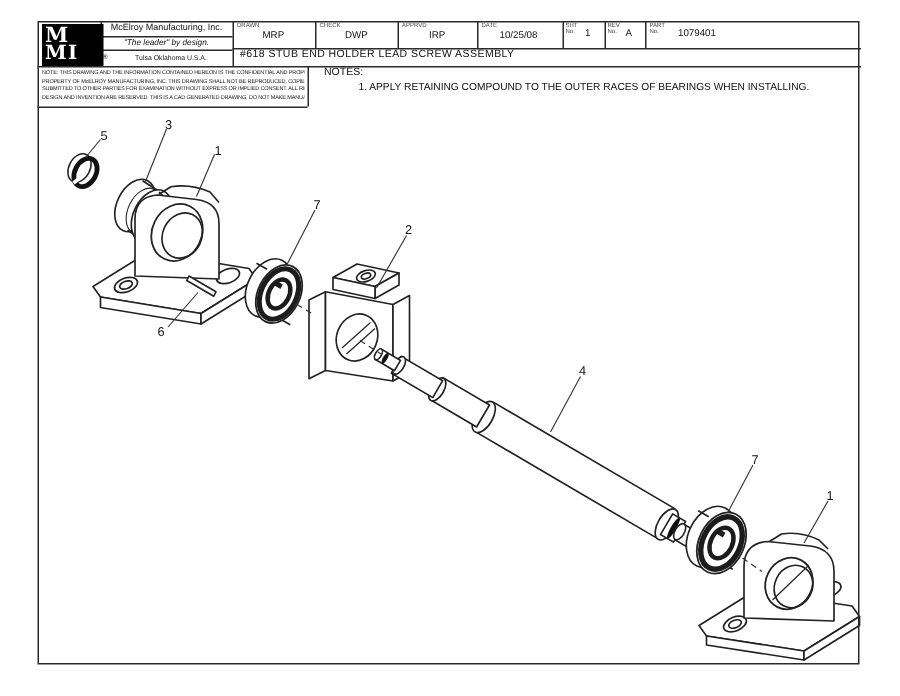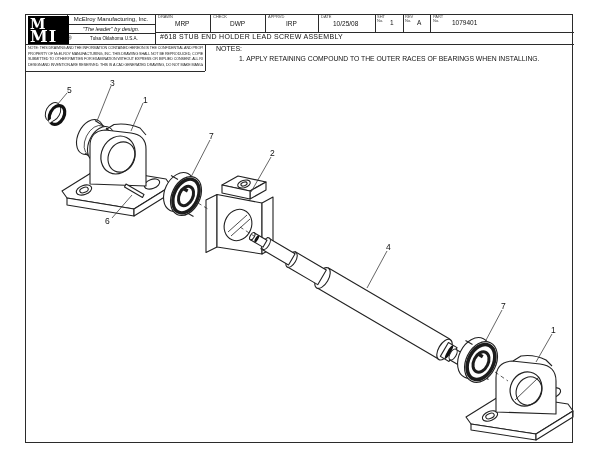--- a/index.html
+++ b/index.html
@@ -11,21 +11,21 @@
   .abs{position:absolute;}
   
   #frame{left:25px;top:14px;width:546px;height:427px;border:1.5px solid #2b2b2b;}
   .hline{position:absolute;height:1px;background:#2b2b2b;}
   .vline{position:absolute;width:1px;background:#2b2b2b;}
   
   #logo-box{left:28px;top:16px;width:37px;height:26px;background:#000;color:#fff;
     font-family:"DejaVu Serif","Liberation Serif",serif;font-weight:bold;
     line-height:1;padding:1px 2px;}
   #logo-box .l1{font-size:14px;letter-spacing:1px;}
-  #logo-box .l2{font-size:16px;margin-top:-2px;letter-spacing:1px;}
+  #logo-box .l2{font-size:13px;margin-top:-2px;letter-spacing:1px;}
   
   .company-name{left:68px;top:16px;width:86px;text-align:center;font-size:6px;}
   .company-tag{left:68px;top:26px;width:86px;text-align:center;font-size:5.5px;font-style:italic;}
   .company-loc{left:74px;top:35.5px;width:80px;text-align:center;font-size:4.6px;}
   .reg-mark{left:68px;top:35px;font-size:5px;}
   
   .tb-label{position:absolute;font-size:4px;color:#444;line-height:1.05;white-space:pre-line;}
   .tb-value{position:absolute;font-size:6.5px;color:#111;}
   .dwg-title{left:160px;top:33px;font-size:7px;letter-spacing:.3px;}
   

